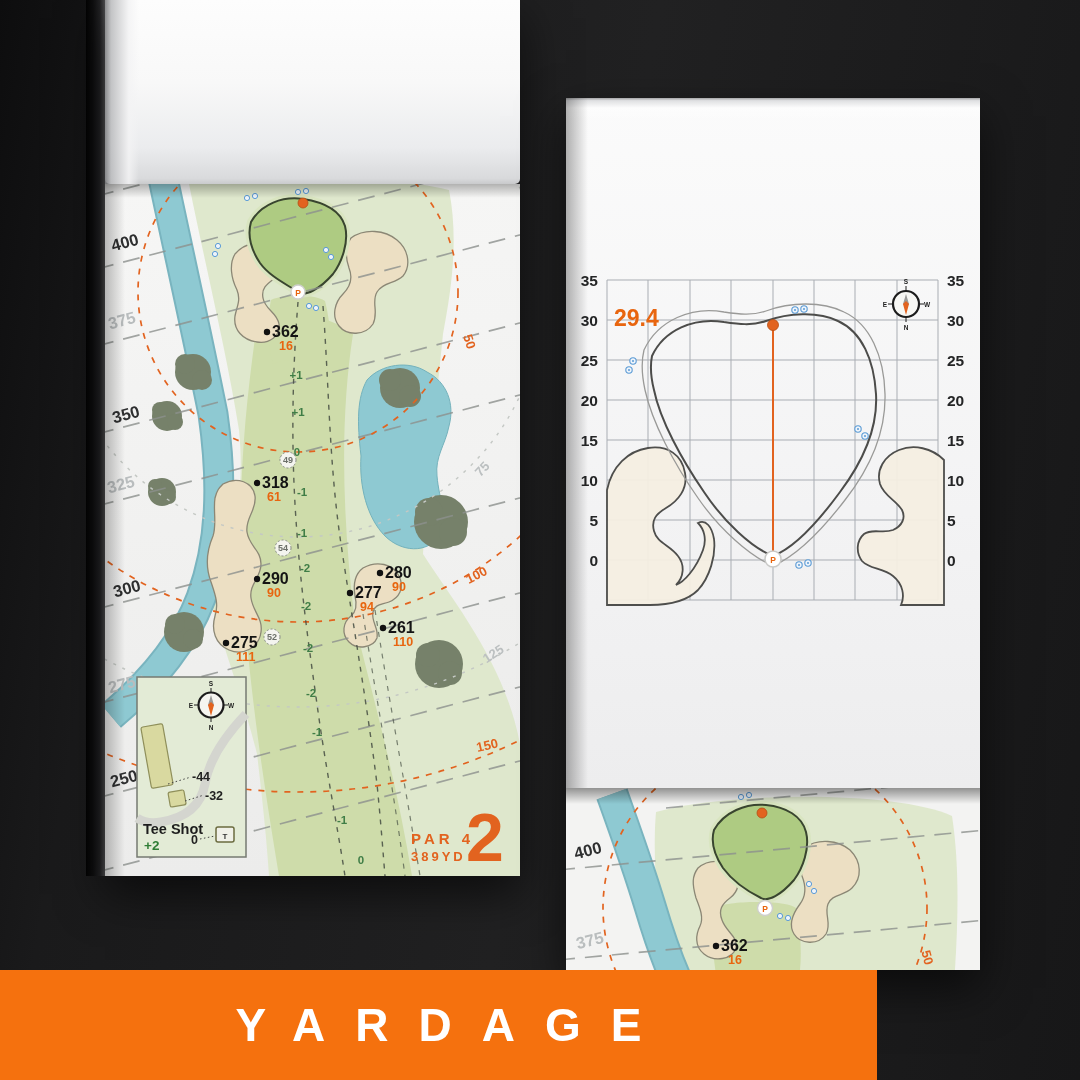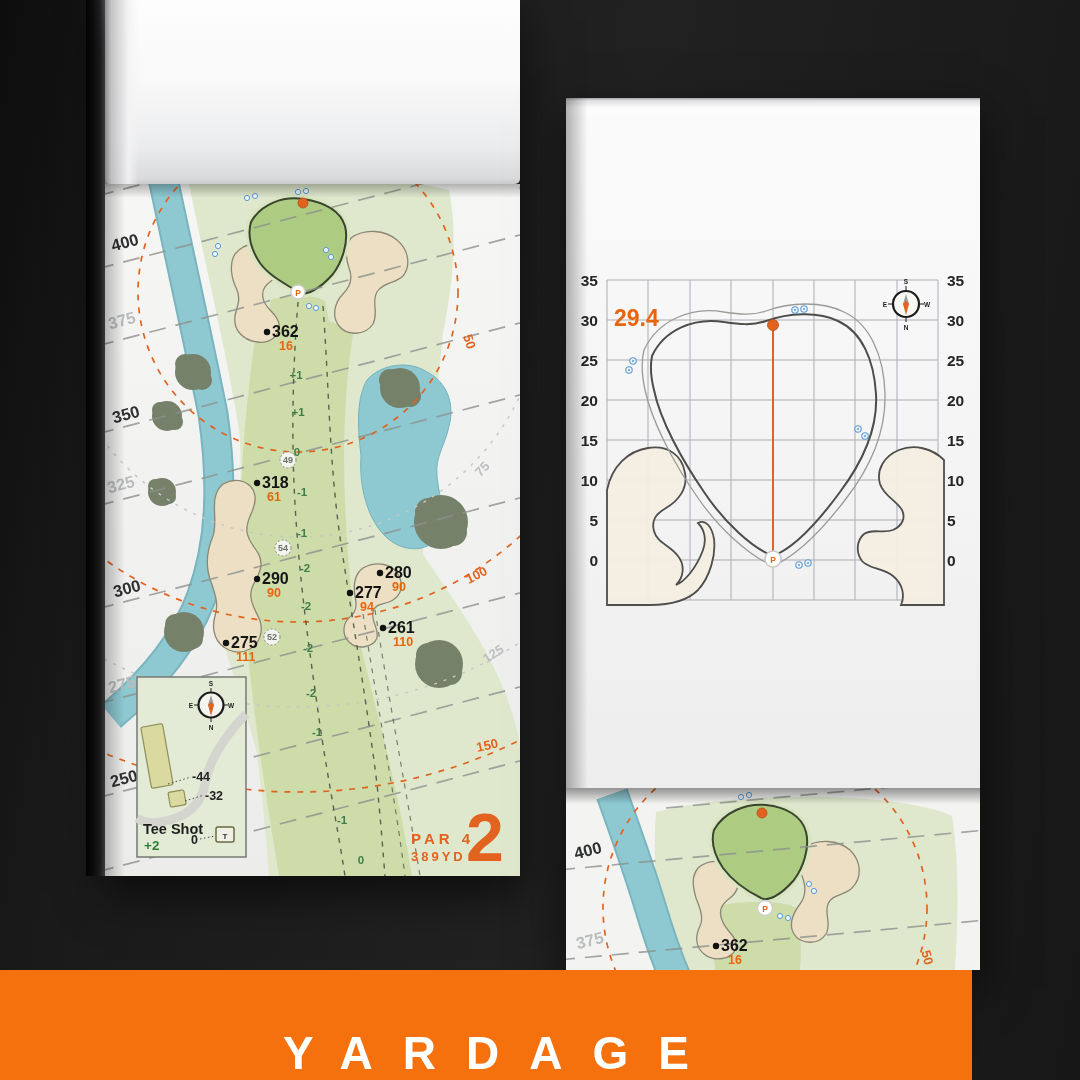--- a/index.html
+++ b/index.html
@@ -50,22 +50,22 @@
     background:linear-gradient(90deg,rgba(0,0,0,.30),rgba(0,0,0,0));pointer-events:none;
   }
   .next-page{
     position:absolute;left:0;top:690px;width:414px;height:182px;background:#f3f3f2;overflow:hidden;
   }
   .next-page::before{
     content:'';position:absolute;left:0;top:0;right:0;height:16px;z-index:5;
     background:linear-gradient(180deg,rgba(0,0,0,.4),rgba(0,0,0,0));pointer-events:none;
   }
   #banner{
-    position:absolute;left:0;top:970px;width:972px;height:110px;z-index:10;
-    display:flex;align-items:flex-end;justify-content:center;
+    position:absolute;left:0;top:970px;width:877px;height:110px;z-index:10;
+    display:flex;align-items:center;justify-content:center;
     background:#f5710e;
   }
   #banner .banner-text{
     color:#ffffff;font-size:46px;font-weight:bold;letter-spacing:30px;padding-left:30px;
   }
   
   text{font-family:"Liberation Sans", sans-serif;}
   .lbl-dark{fill:#2e2f30;font-weight:bold;font-size:16.5px;}
   .lbl-light{fill:#b9bdbe;font-weight:bold;font-size:16.5px;}
   .ring-orange{fill:#e2631f;font-weight:bold;font-size:13px;}

